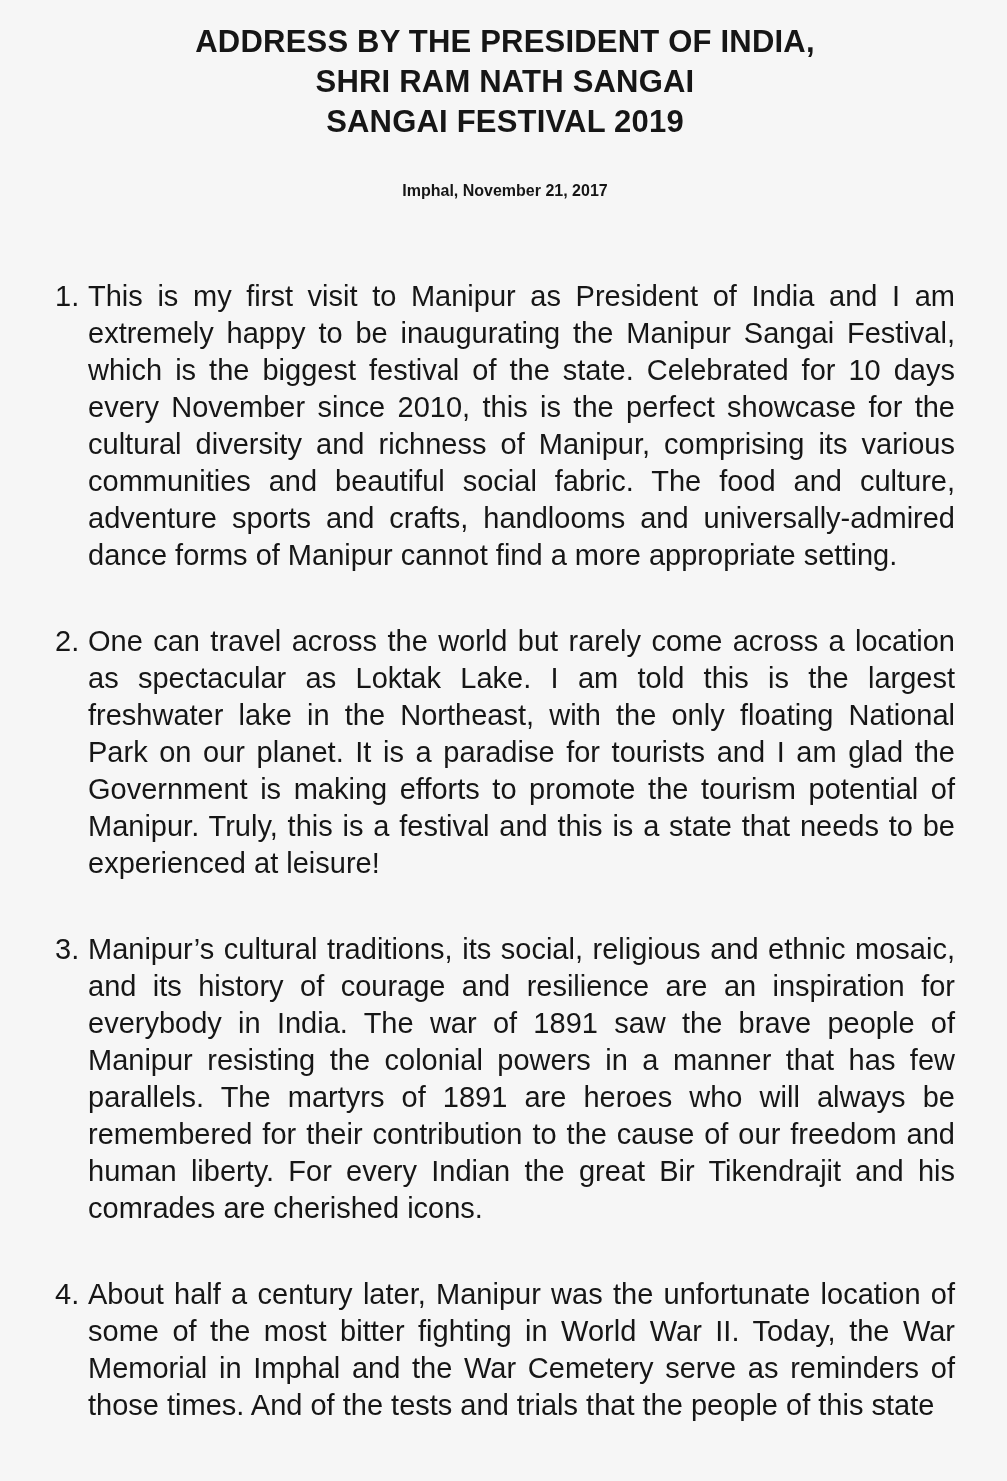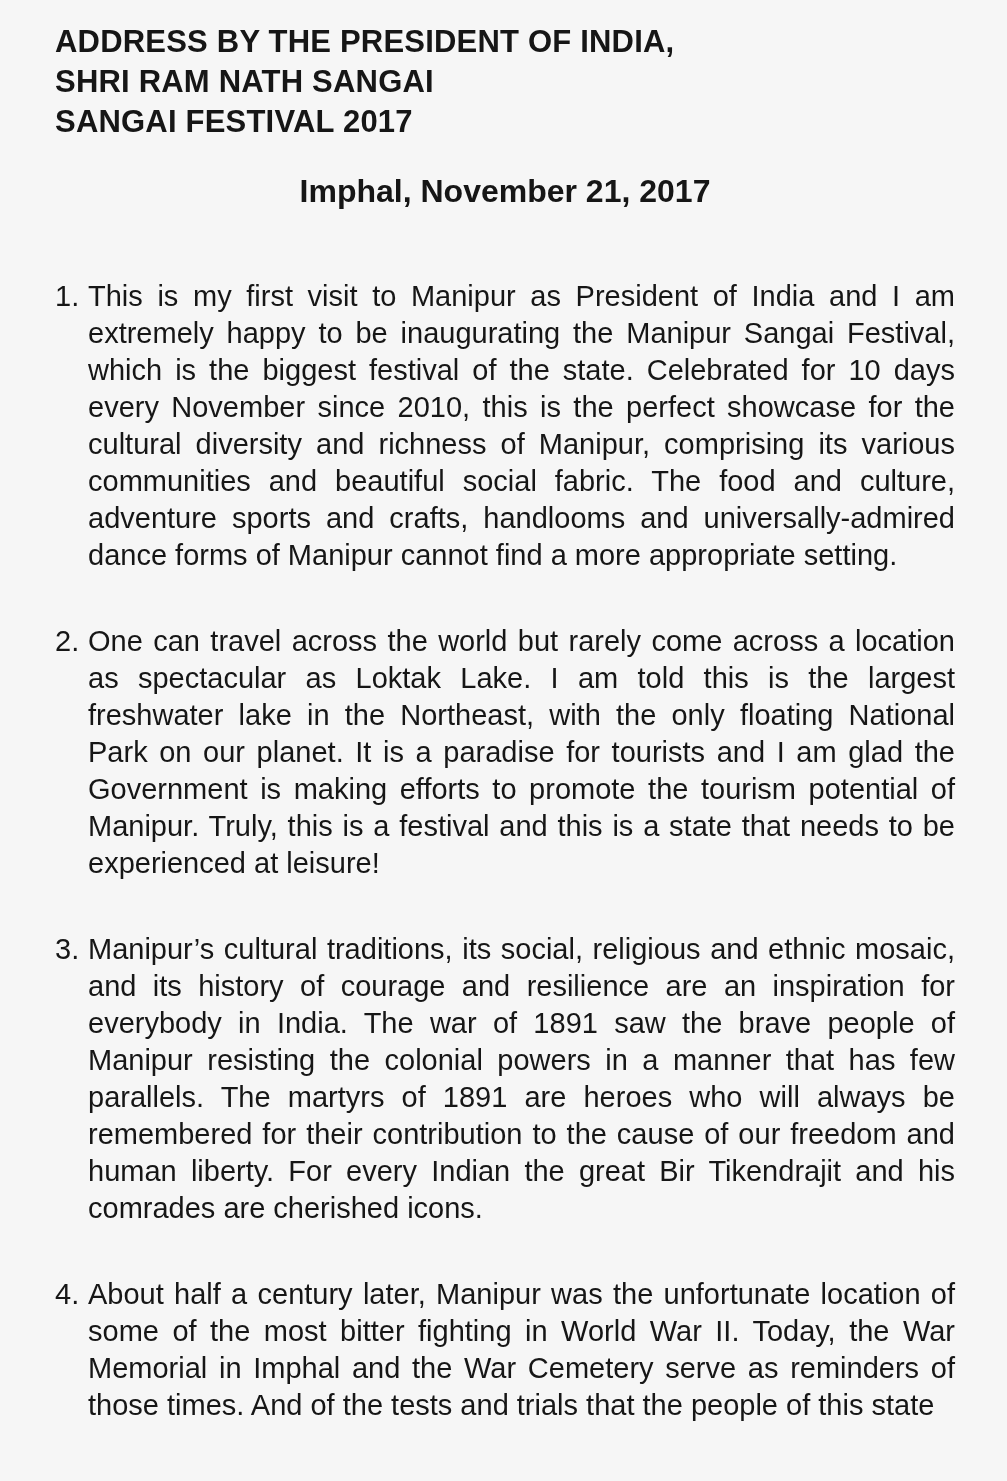--- a/index.html
+++ b/index.html
@@ -17,29 +17,30 @@
     height: 1481px;
     margin: 0 auto;
     background: var(--bg);
     color: var(--ink);
     font-family: "Liberation Sans", "DejaVu Sans", sans-serif;
     box-sizing: border-box;
     padding: 22px 52px 0 55px;
     overflow: hidden;
   }
   .title-block {
+    text-align: center;
     font-weight: bold;
     font-size: 31px;
     line-height: 40px;
     letter-spacing: 0.2px;
   }
   .dateline {
     text-align: center;
     font-weight: bold;
-    font-size: 32px;
+    font-size: 16px;
     line-height: 32px;
     margin-top: 33px;
   }
   .paragraph-list {
     margin-top: 71px;
   }
   .para {
     display: flex;
     align-items: flex-start;
     font-size: 29px;
@@ -59,21 +60,21 @@
   }
 </style>
 </head>
 <body>
 
 <div class="page">
 
   <header class="title-block">
     <div>ADDRESS BY THE PRESIDENT OF INDIA,</div>
     <div>SHRI RAM NATH SANGAI</div>
-    <div>SANGAI FESTIVAL 2017</div>
+    <div>SANGAI FESTIVAL 2019</div>
   </header>
 
   <div class="dateline">Imphal, November 21, 2017</div>
 
   <main class="paragraph-list">
 
     <div class="para">
       <span class="num">1.</span>
       <div class="ptext">This is my first visit to Manipur as President of India and I am extremely happy to be inaugurating the <b>Manipur Sangai Festival,</b> which is the biggest festival of the state. Celebrated for 10 days every November since 2010, this is the perfect showcase for the cultural diversity and richness of Manipur, comprising its various communities and beautiful social fabric. The food and culture, adventure sports and crafts, handlooms and universally-admired dance forms of Manipur cannot find a more appropriate setting.</div>
     </div>

